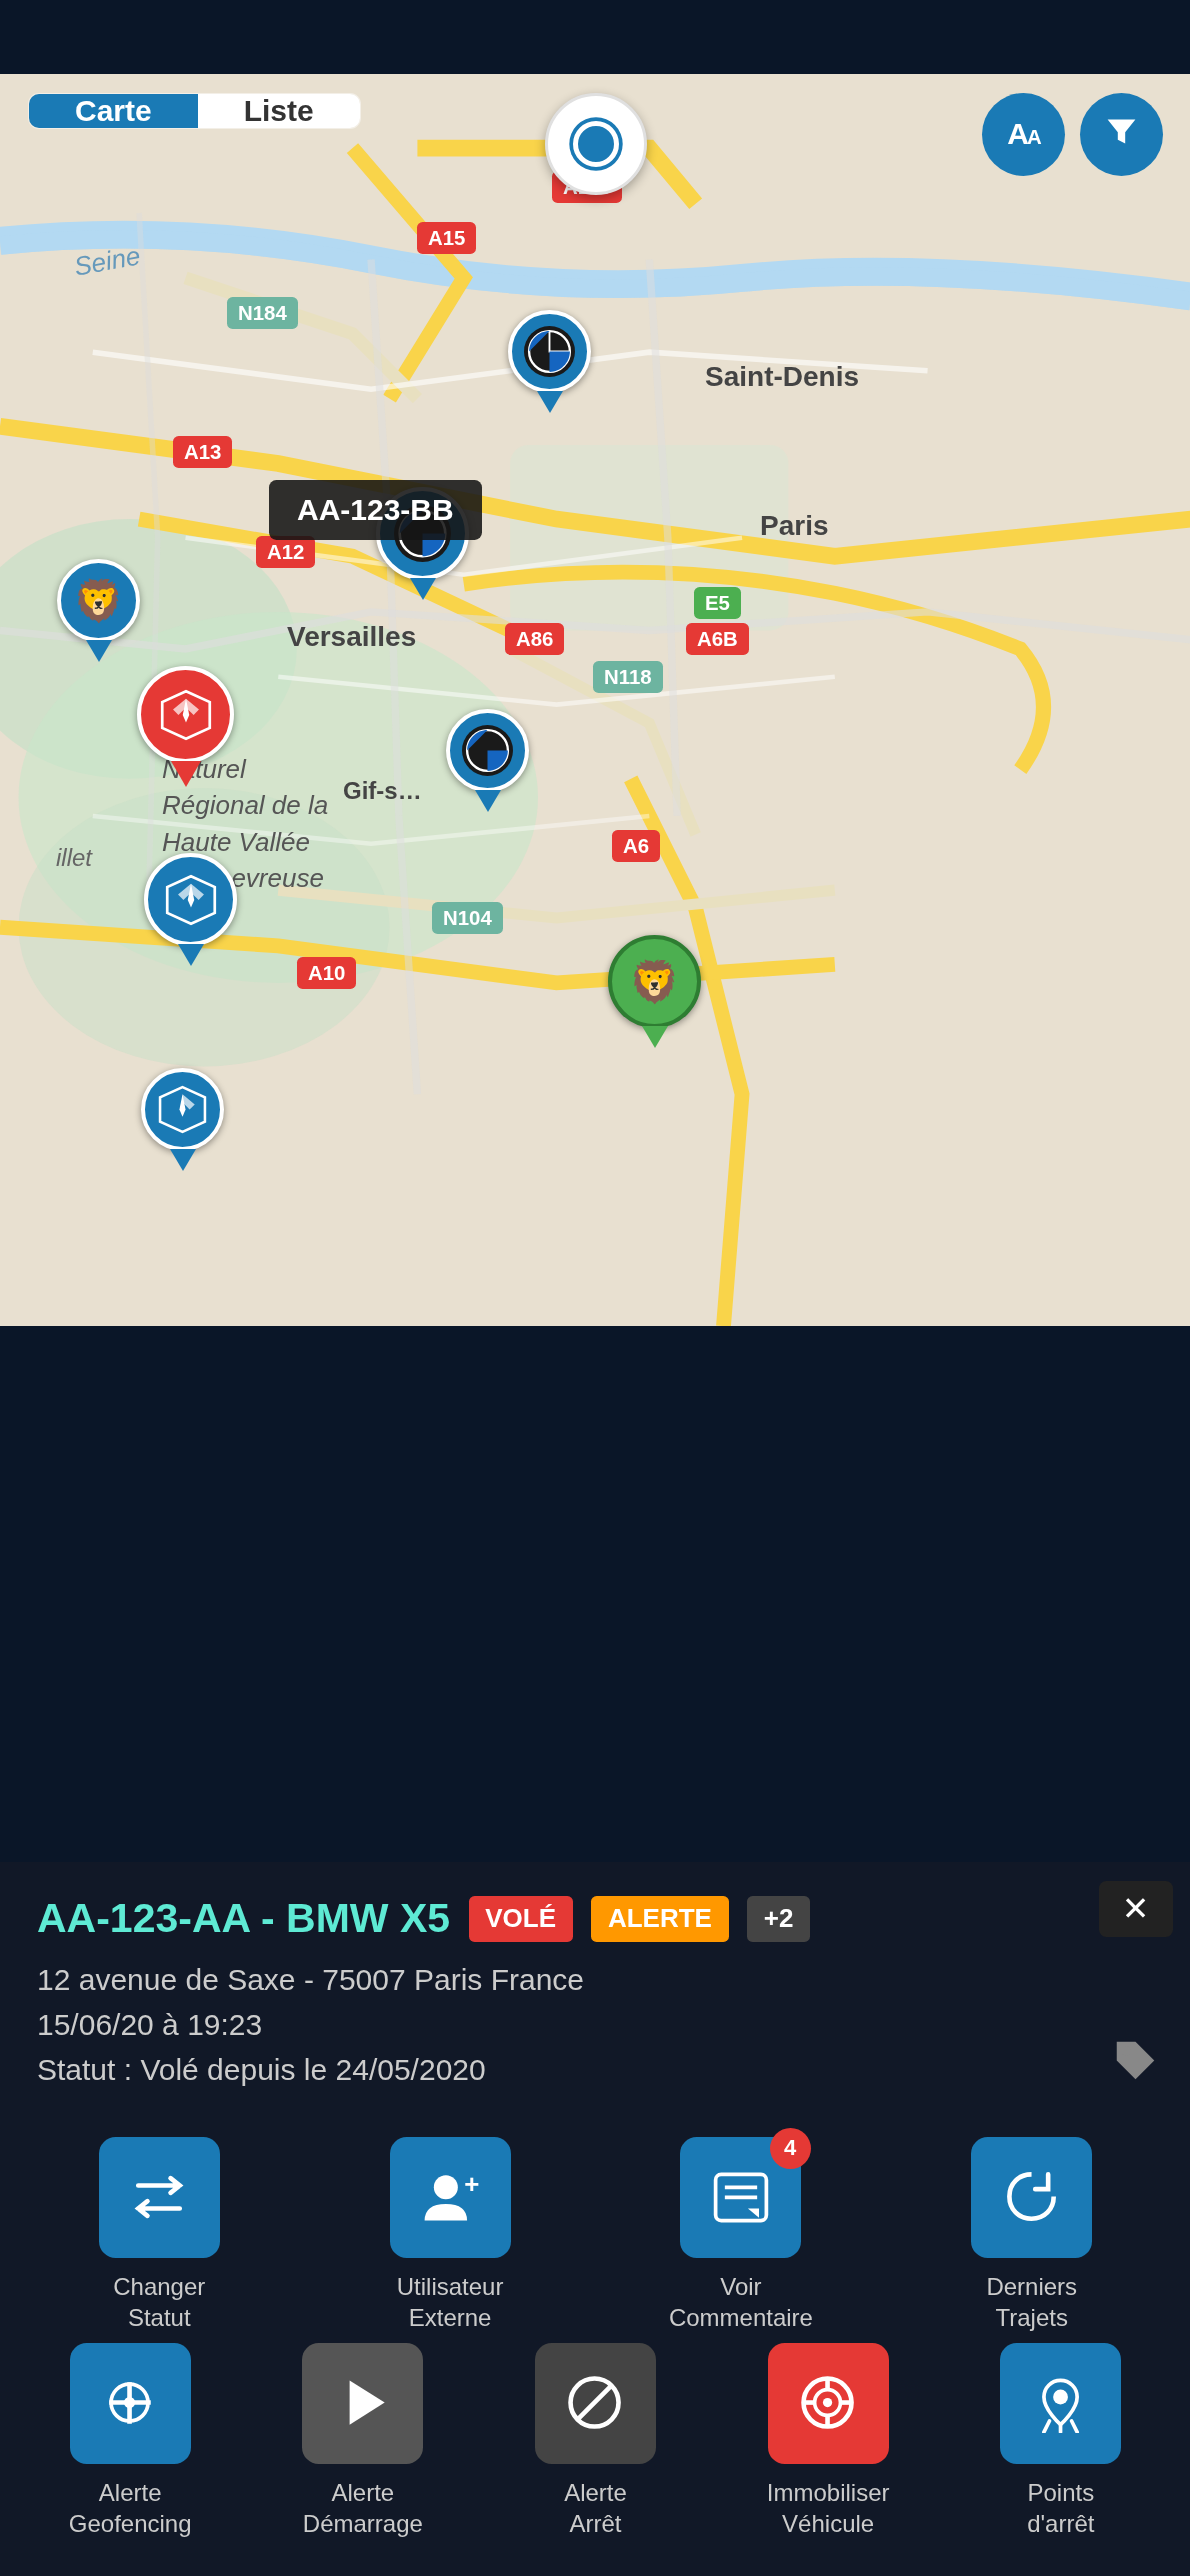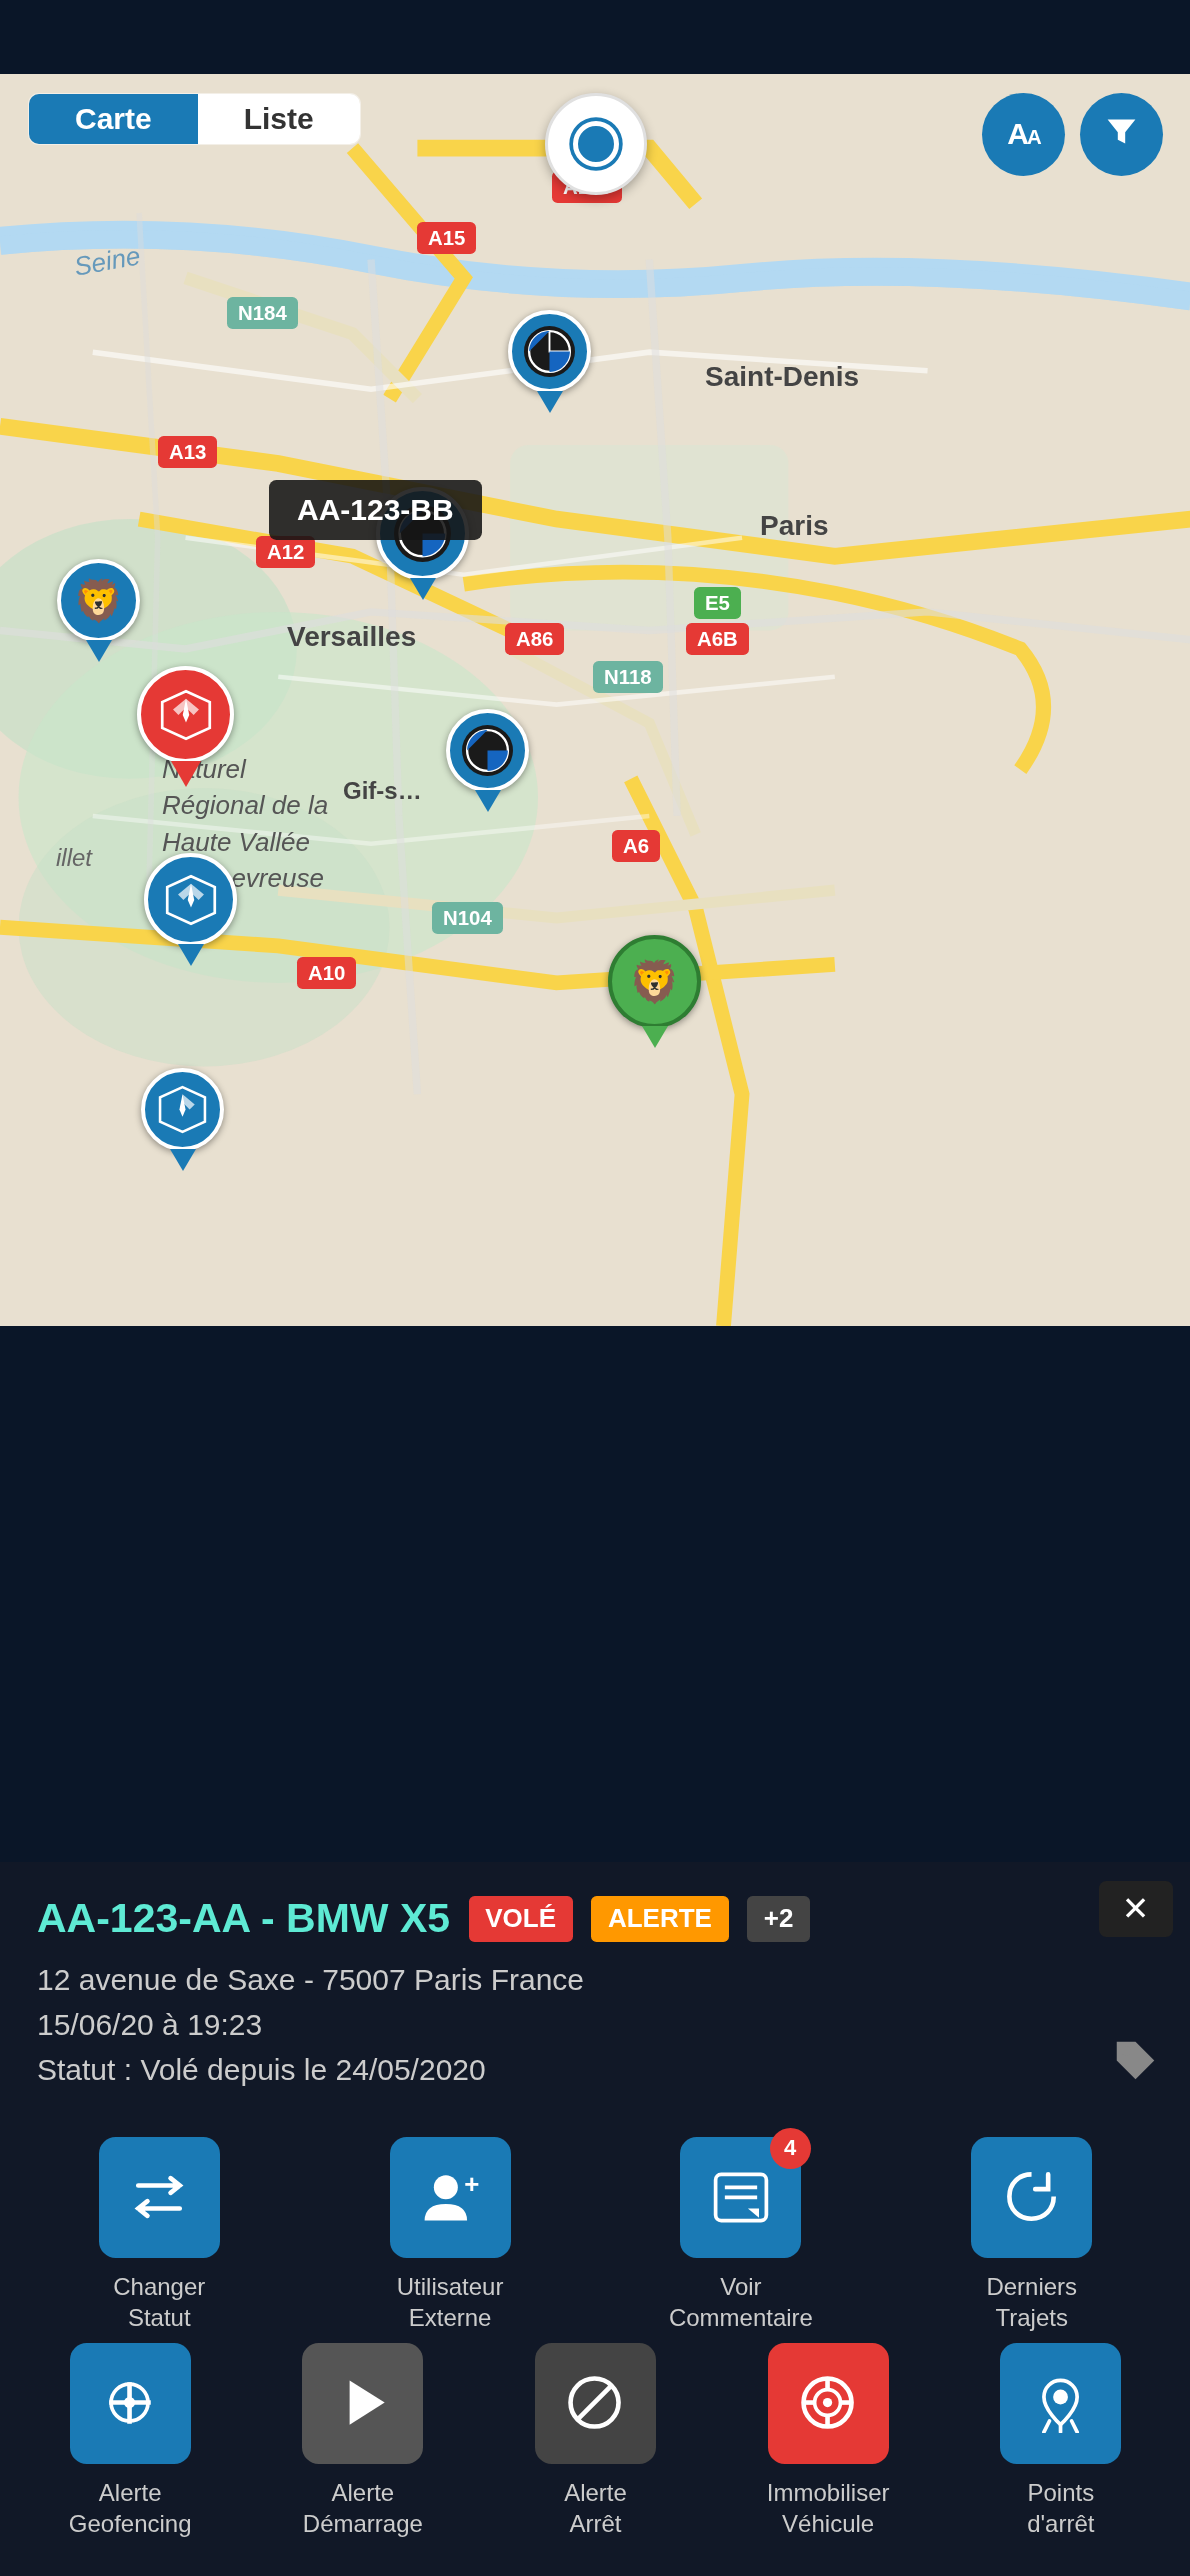--- a/index.html
+++ b/index.html
@@ -54,21 +54,21 @@
 
     .tab-group {
       display: flex;
       background: rgba(255,255,255,0.15);
       border-radius: 11px;
       overflow: hidden;
       border: 1.9px solid rgba(255,255,255,0.4);
     }
 
     .tab-btn {
-      padding: 8px 46px;
+      padding: 0 46px;
       font-size: 30px;
       font-weight: 600;
       border: none;
       cursor: pointer;
     }
 
     .tab-btn.active {
       background: #1a7ab5;
       color: white;
     }
@@ -416,21 +416,21 @@
             <path d="M5 8 L35 8 L24 22 L24 34 L16 30 L16 22 Z"></path>
           </svg>
         </span>
       </button>
     </div>
   </div>
 
   <div class="highway-label" style="left:552px;top:97px;">A115</div>
   <div class="highway-label" style="left:417px;top:148px;">A15</div>
   <div style="position:absolute;left:227px;top:223px;background:#6db4a0;color:white;font-size:20.4px;font-weight:700;padding:4.6px 11px;border-radius:5.6px;">N184</div>
-  <div class="highway-label" style="left:158px;top:362px;">A13</div>
+  <div class="highway-label" style="left:173px;top:362px;">A13</div>
   <div class="highway-label" style="left:256px;top:462px;">A12</div>
   <div class="highway-label" style="left:505px;top:549px;">A86</div>
   <div style="position:absolute;left:593px;top:587px;background:#6db4a0;color:white;font-size:20.4px;font-weight:700;padding:4.6px 11px;border-radius:5.6px;">N118</div>
   <div class="highway-label" style="left:686px;top:549px;">A6B</div>
   <div class="green-highway-label" style="left:694px;top:513px;">E5</div>
   <div style="position:absolute;left:432px;top:828px;background:#6db4a0;color:white;font-size:20.4px;font-weight:700;padding:4.6px 11px;border-radius:5.6px;">N104</div>
   <div class="highway-label" style="left:297px;top:883px;">A10</div>
   <div class="highway-label" style="left:612px;top:756px;">A6</div>
 
   <div class="map-text bold" style="left:705px;top:287px;">Saint-Denis</div>

